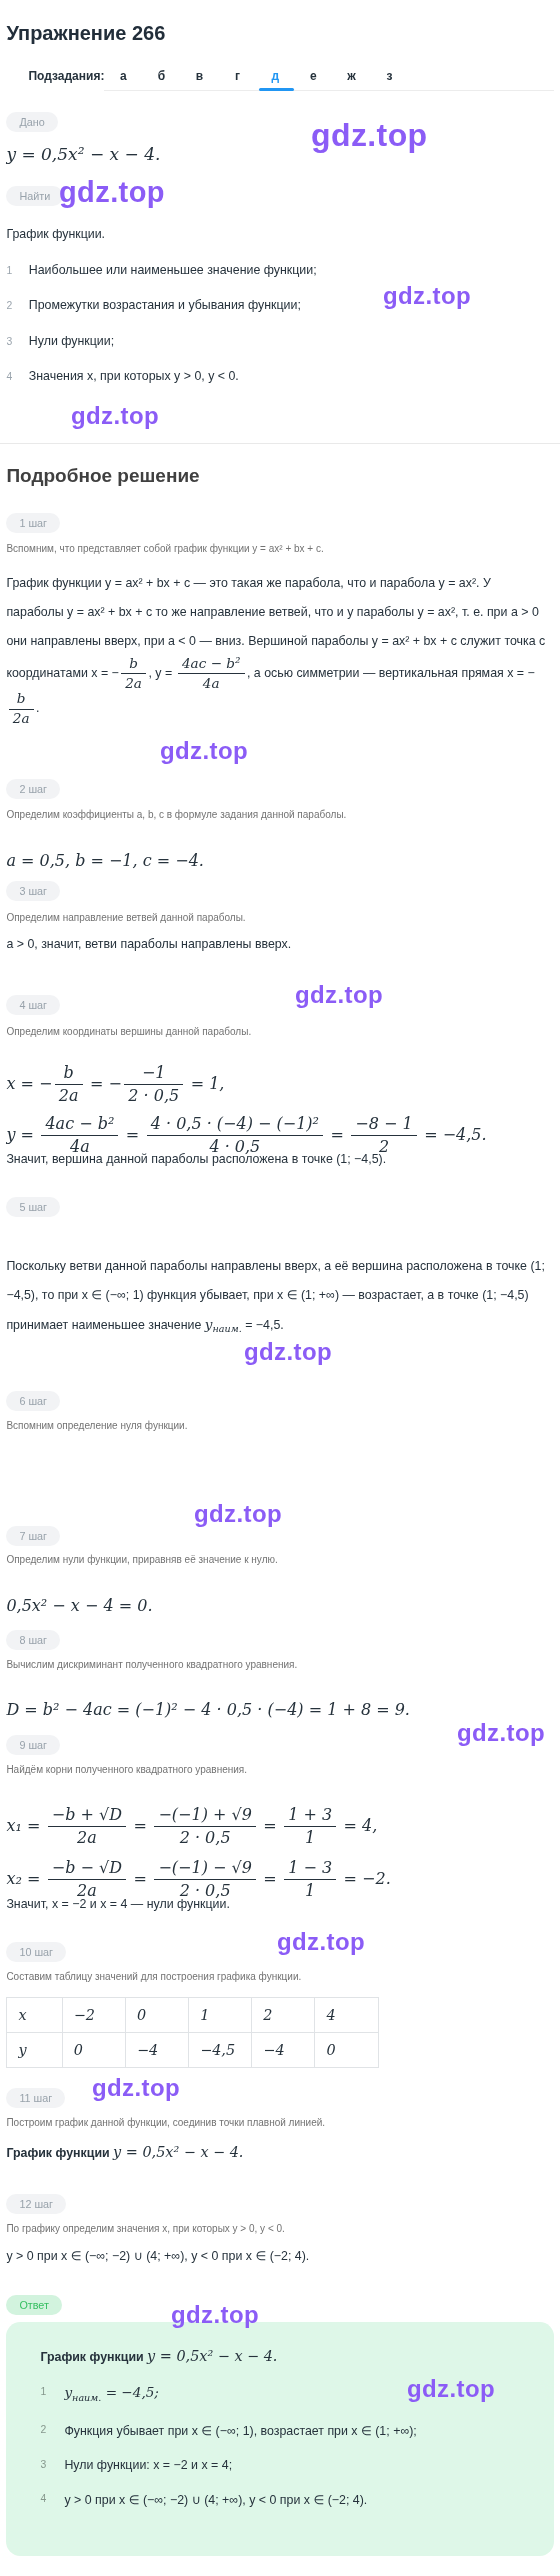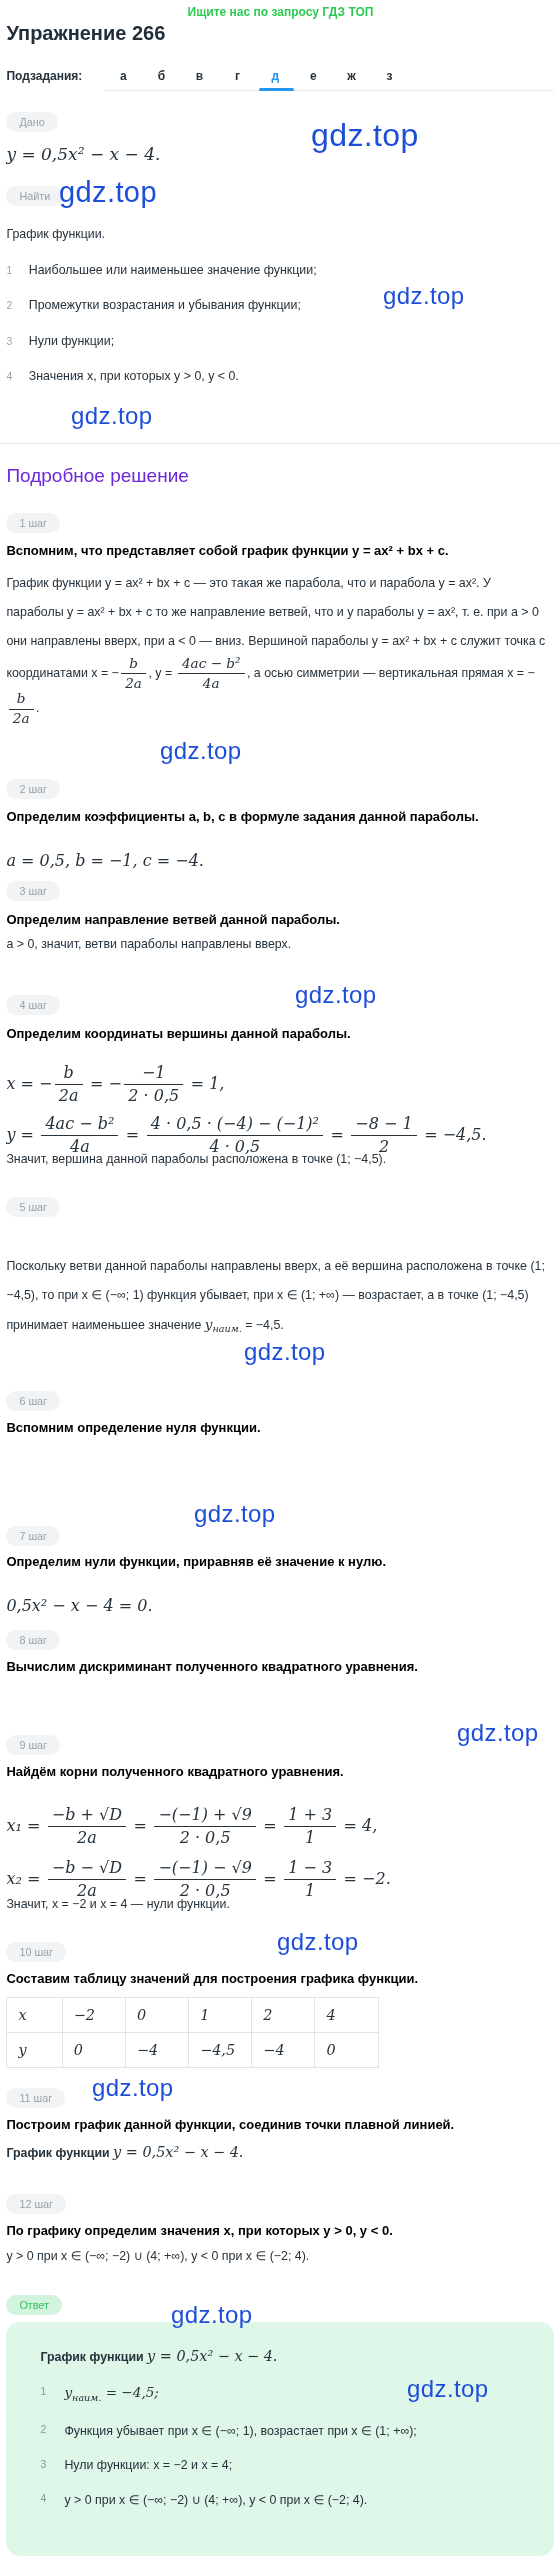--- a/index.html
+++ b/index.html
@@ -2,36 +2,36 @@
 <html style="font-size:13px"><head>
 <meta charset="utf-8">
 <style>
   html,body{margin:0;padding:0;background:#fff;}
   .page{position:relative;width:561px;height:2576px;background:#fff;overflow:hidden;
         font-family:"Liberation Sans",sans-serif;color:#26323c;}
   .abs{position:absolute;left:6.4px;}
   .promo{left:0;width:561px;text-align:center;color:#2bcb51;font-weight:700;font-size:12px;cursor:pointer;}
   .title{font-size:20px;font-weight:700;color:#222e3a;}
   .tabs{display:flex;align-items:center;font-size:12px;font-weight:700;}
-  .tabs .label{width:98px;}
+  .tabs .label{width:98px;text-align:right;}
   .tab{width:38px;text-align:center;color:#26323c;cursor:pointer;font-weight:700;}
   .tab.active{color:#2196f3;}
   .tabline{position:absolute;top:90px;left:104px;width:450px;height:0.8px;background:#ececec;}
   .tabline .ind{position:absolute;left:155px;top:-1.6px;width:35px;height:2.4px;background:#2196f3;border-radius:1.6px;}
   .badge{display:inline-block;background:#f2f3f5;color:#98a2ab;font-size:10.8px;border-radius:13px;padding:4.8px 13px;line-height:1;}
   .badge.green{background:#d2f3de;color:#36bf61;}
-  .gray{color:#000000;font-size:13px;font-weight:bold;}
+  .gray{color:#737373;font-size:10px;}
   .dark{color:#26323c;font-size:12.4px;}
   .para{line-height:29px;width:543px;}
   .math{font-family:"DejaVu Serif",serif;font-style:italic;}
   .mline{font-family:"DejaVu Serif",serif;font-style:italic;font-size:16px;color:#26323c;margin-top:16px;}
   .big{font-size:17px;}
-  .h2{font-size:19px;font-weight:400;color:#6d28d9;}
+  .h2{font-size:19px;font-weight:700;color:#404040;}
   .divider{position:absolute;left:0;width:561px;height:0.8px;background:#e9e9e9;}
-  .wm{position:absolute;color:#1d4ed8;font-size:24px;font-weight:400;letter-spacing:0.4px;text-align:right;}
+  .wm{position:absolute;color:#8b5cf6;font-size:24px;font-weight:700;letter-spacing:0.4px;text-align:right;}
   .wm.xl{font-size:32px;}
   .wm.lg{font-size:29px;}
   .list-item{display:flex;font-size:12.4px;}
   .list-item .num{color:#9aa4ad;font-size:10.4px;width:22.4px;flex:none;padding-top:1.6px;}
   .frac{display:inline-block;vertical-align:middle;text-align:center;line-height:1.15;margin:0 2.4px;font-family:"DejaVu Serif",serif;font-style:italic;}
   .frac .fn{display:block;padding:0 4px 1.6px;border-bottom:1.2px solid #26323c;}
   .frac .fd{display:block;padding:1.6px 4px 0;}
   .para .frac{font-size:13.6px;}
   sub.ssub{font-size:9.6px;font-family:"DejaVu Serif",serif;font-style:italic;}
   table.vals{border-collapse:collapse;font-family:"DejaVu Serif",serif;font-style:italic;font-size:14.4px;color:#26323c;}
@@ -43,21 +43,20 @@
   .ans-item{display:flex;margin-top:20px;font-size:12.4px;}
   .ans-item .num{color:#86988d;font-size:10.4px;width:24px;flex:none;padding-top:1.6px;}
   .footer{color:#8c2fa3;font-weight:700;font-size:15px;cursor:pointer;}
   .bold{font-weight:700;}
 </style>
 </head>
 <body>
 
 <div class="page">
 
-  <div class="abs promo" style="top:4.8px">Ищите нас по запросу ГДЗ ТОП</div>
   <div class="abs title" style="top:22.4px">Упражнение 266</div>
 
   <div class="abs tabs" style="top:69px">
     <div class="label">Подзадания:</div>
     <div class="tab">а</div>
     <div class="tab">б</div>
     <div class="tab">в</div>
     <div class="tab">г</div>
     <div class="tab active">д</div>
     <div class="tab">е</div>
@@ -125,20 +124,21 @@
 
   <span class="badge abs" style="top:1391px">6 шаг</span>
   <div class="abs gray" style="top:1420px">Вспомним определение нуля функции.</div>
 
   <span class="badge abs" style="top:1526px">7 шаг</span>
   <div class="abs gray" style="top:1554px">Определим нули функции, приравняв её значение к нулю.</div>
   <div class="abs mline" style="top:1580px">0,5x² − x − 4 = 0.</div>
 
   <span class="badge abs" style="top:1630px">8 шаг</span>
   <div class="abs gray" style="top:1659px">Вычислим дискриминант полученного квадратного уравнения.</div>
+  <div class="abs mline" style="top:1684px">D = b² − 4ac = (−1)² − 4 · 0,5 · (−4) = 1 + 8 = 9.</div>
 
   <span class="badge abs" style="top:1735px">9 шаг</span>
   <div class="abs gray" style="top:1764px">Найдём корни полученного квадратного уравнения.</div>
   <div class="abs mline" style="top:1790px">
     <span>x₁ = </span><span class="frac"><span class="fn">−b + √D</span><span class="fd">2a</span></span><span> = </span><span class="frac"><span class="fn">−(−1) + √9</span><span class="fd">2 · 0,5</span></span><span> = </span><span class="frac"><span class="fn">1 + 3</span><span class="fd">1</span></span><span> = 4,</span>
   </div>
   <div class="abs mline" style="top:1843px">
     <span>x₂ = </span><span class="frac"><span class="fn">−b − √D</span><span class="fd">2a</span></span><span> = </span><span class="frac"><span class="fn">−(−1) − √9</span><span class="fd">2 · 0,5</span></span><span> = </span><span class="frac"><span class="fn">1 − 3</span><span class="fd">1</span></span><span> = −2.</span>
   </div>
   <div class="abs dark" style="top:1897px">Значит, x = −2 и x = 4 — нули функции.</div>

